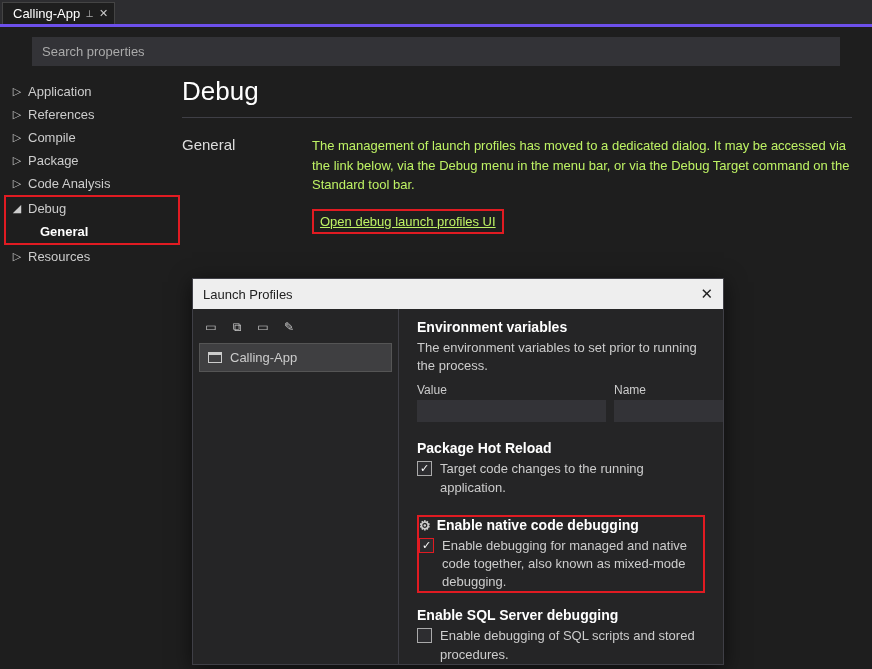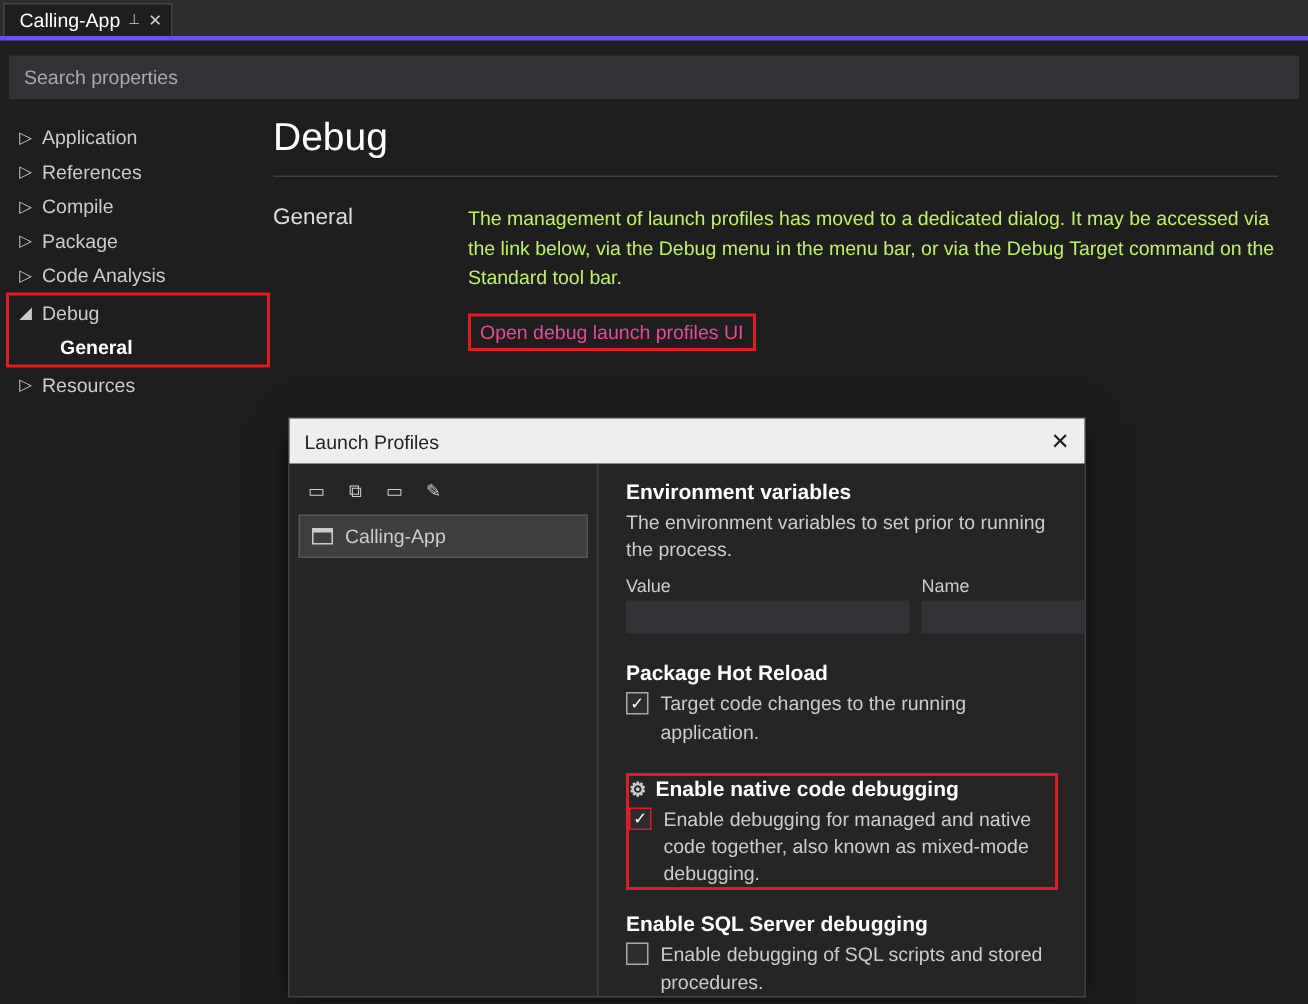--- a/index.html
+++ b/index.html
@@ -30,21 +30,21 @@
       gap: 6px;
       border-top: 1px solid #444;
       border-left: 1px solid #444;
       border-right: 1px solid #444;
       color: #fff;
     }
     .pin-icon { font-size: 10px; color: #aaa; }
     .close-icon { font-size: 11px; color: #ccc; cursor: pointer; }
     .tab-underline { height: 3px; background: #6d50eb; }
     
-    .search-row { padding: 10px 6px 8px; }
+    .search-row { padding: 10px 32px 8px; }
     .search-input {
       width: 100%;
       background: #333337;
       border: none;
       color: #ccc;
       padding: 7px 10px;
       font-family: inherit;
       font-size: 13px;
     }
     .search-input::placeholder { color: #aaa; }
@@ -101,21 +101,22 @@
       font-size: 15px;
     }
     .section-body { flex: 1; }
     .desc { line-height: 1.5; margin-bottom: 14px; color: #bef264; }
     .link-box {
       display: inline-block;
       border: 2px solid #e11b22;
       padding: 3px 6px;
     }
     .link {
-      color: #ec4899;
+      color: #bef264;
+      text-decoration: underline;
       cursor: pointer;
     }
     
     .dialog {
       position: absolute;
       left: 192px;
       top: 278px;
       width: 532px;
       height: 387px;
       background: #252526;

